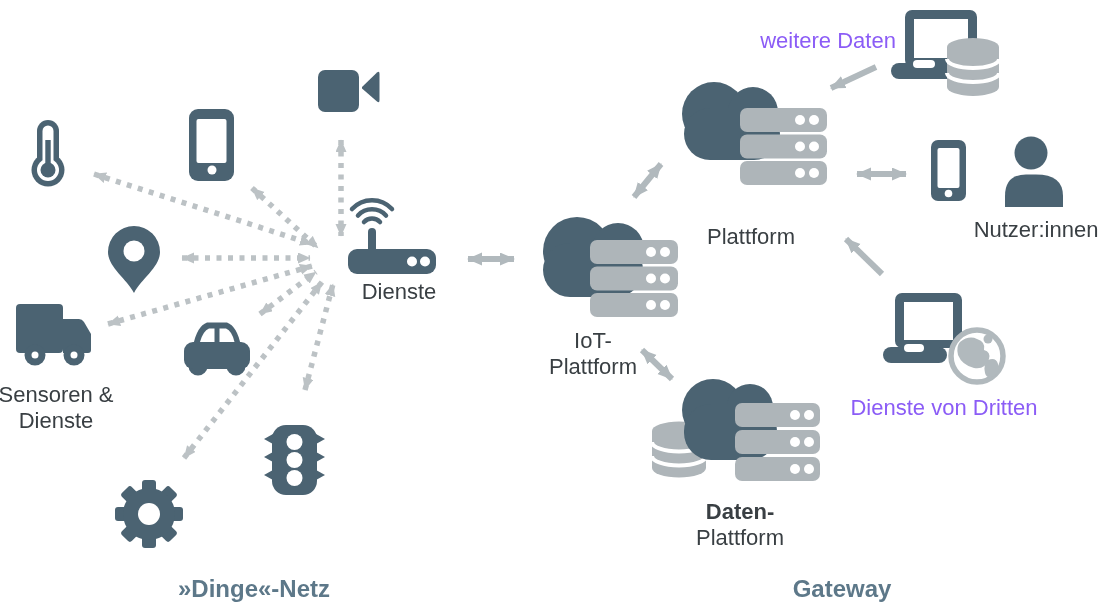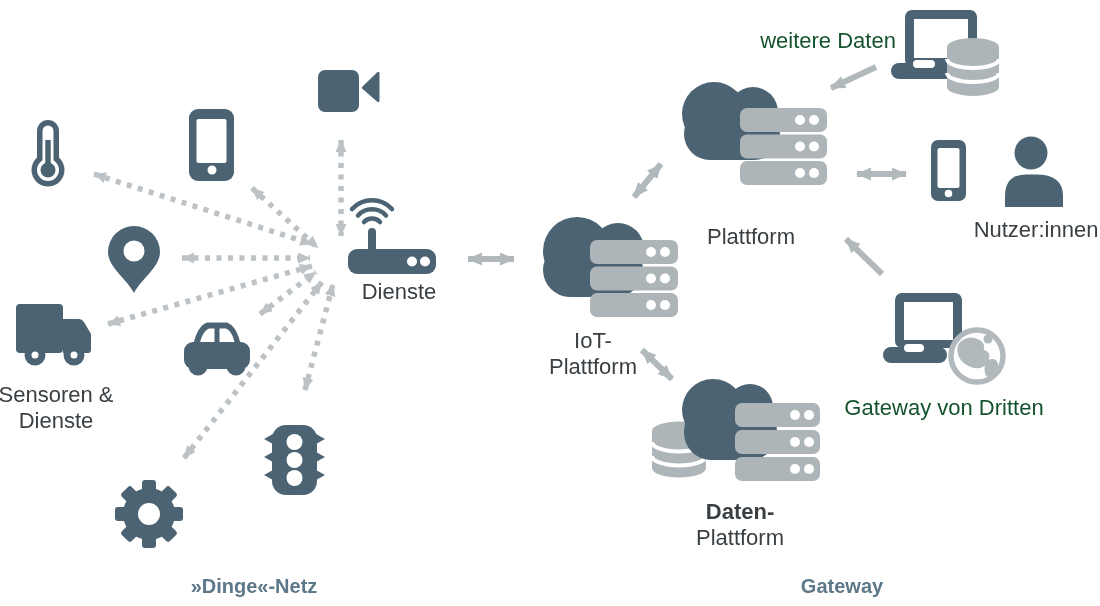--- a/index.html
+++ b/index.html
@@ -5,22 +5,22 @@
   html,body{margin:0;padding:0;background:#ffffff;}
   #stage{
     position:relative;width:1100px;height:606px;background:#ffffff;overflow:hidden;
     font-family:"Liberation Sans", sans-serif;
   }
   #art{position:absolute;left:0;top:0;}
   .lbl{
     position:absolute;transform:translateX(-50%);white-space:nowrap;
     font-size:22px;line-height:1.08;color:#393f43;text-align:center;
   }
-  .lbl.gray{color:#14532d;}
-  .lbl.section{color:#5d7889;font-weight:700;font-size:20px;}
+  .lbl.gray{color:#8b5cf6;}
+  .lbl.section{color:#5d7889;font-weight:700;font-size:24px;}
 </style>
 </head>
 <body>
 
 <div id="stage">
 
 <svg id="art" width="1100" height="606" viewBox="0 0 1100 606">
   <defs>
     <marker id="dotHead" markerUnits="userSpaceOnUse" markerWidth="14" markerHeight="12" refX="12" refY="5.5" orient="auto-start-reverse">
       <path d="M0,0 L12.5,5.5 L0,11 Z" fill="#bcc2c5"></path>
@@ -257,17 +257,17 @@
   <div class="lbl" style="left:593px;top:355px;">Plattform</div>
 
   <div class="lbl" style="left:751px;top:225px;">Plattform</div>
 
   <div class="lbl" style="left:740px;top:500px;font-weight:bold;">Daten-</div>
   <div class="lbl" style="left:740px;top:526px;">Plattform</div>
 
   <div class="lbl" style="left:1036px;top:218px;">Nutzer:innen</div>
 
   <div class="lbl gray" style="left:828px;top:29px;">weitere Daten</div>
-  <div class="lbl gray" style="left:944px;top:396px;">Gateway von Dritten</div>
+  <div class="lbl gray" style="left:944px;top:396px;">Dienste von Dritten</div>
 
   <div class="lbl section" style="left:254px;top:576px;">»Dinge«-Netz</div>
   <div class="lbl section" style="left:842px;top:576px;">Gateway</div>
 </div>
 
 </body></html>

